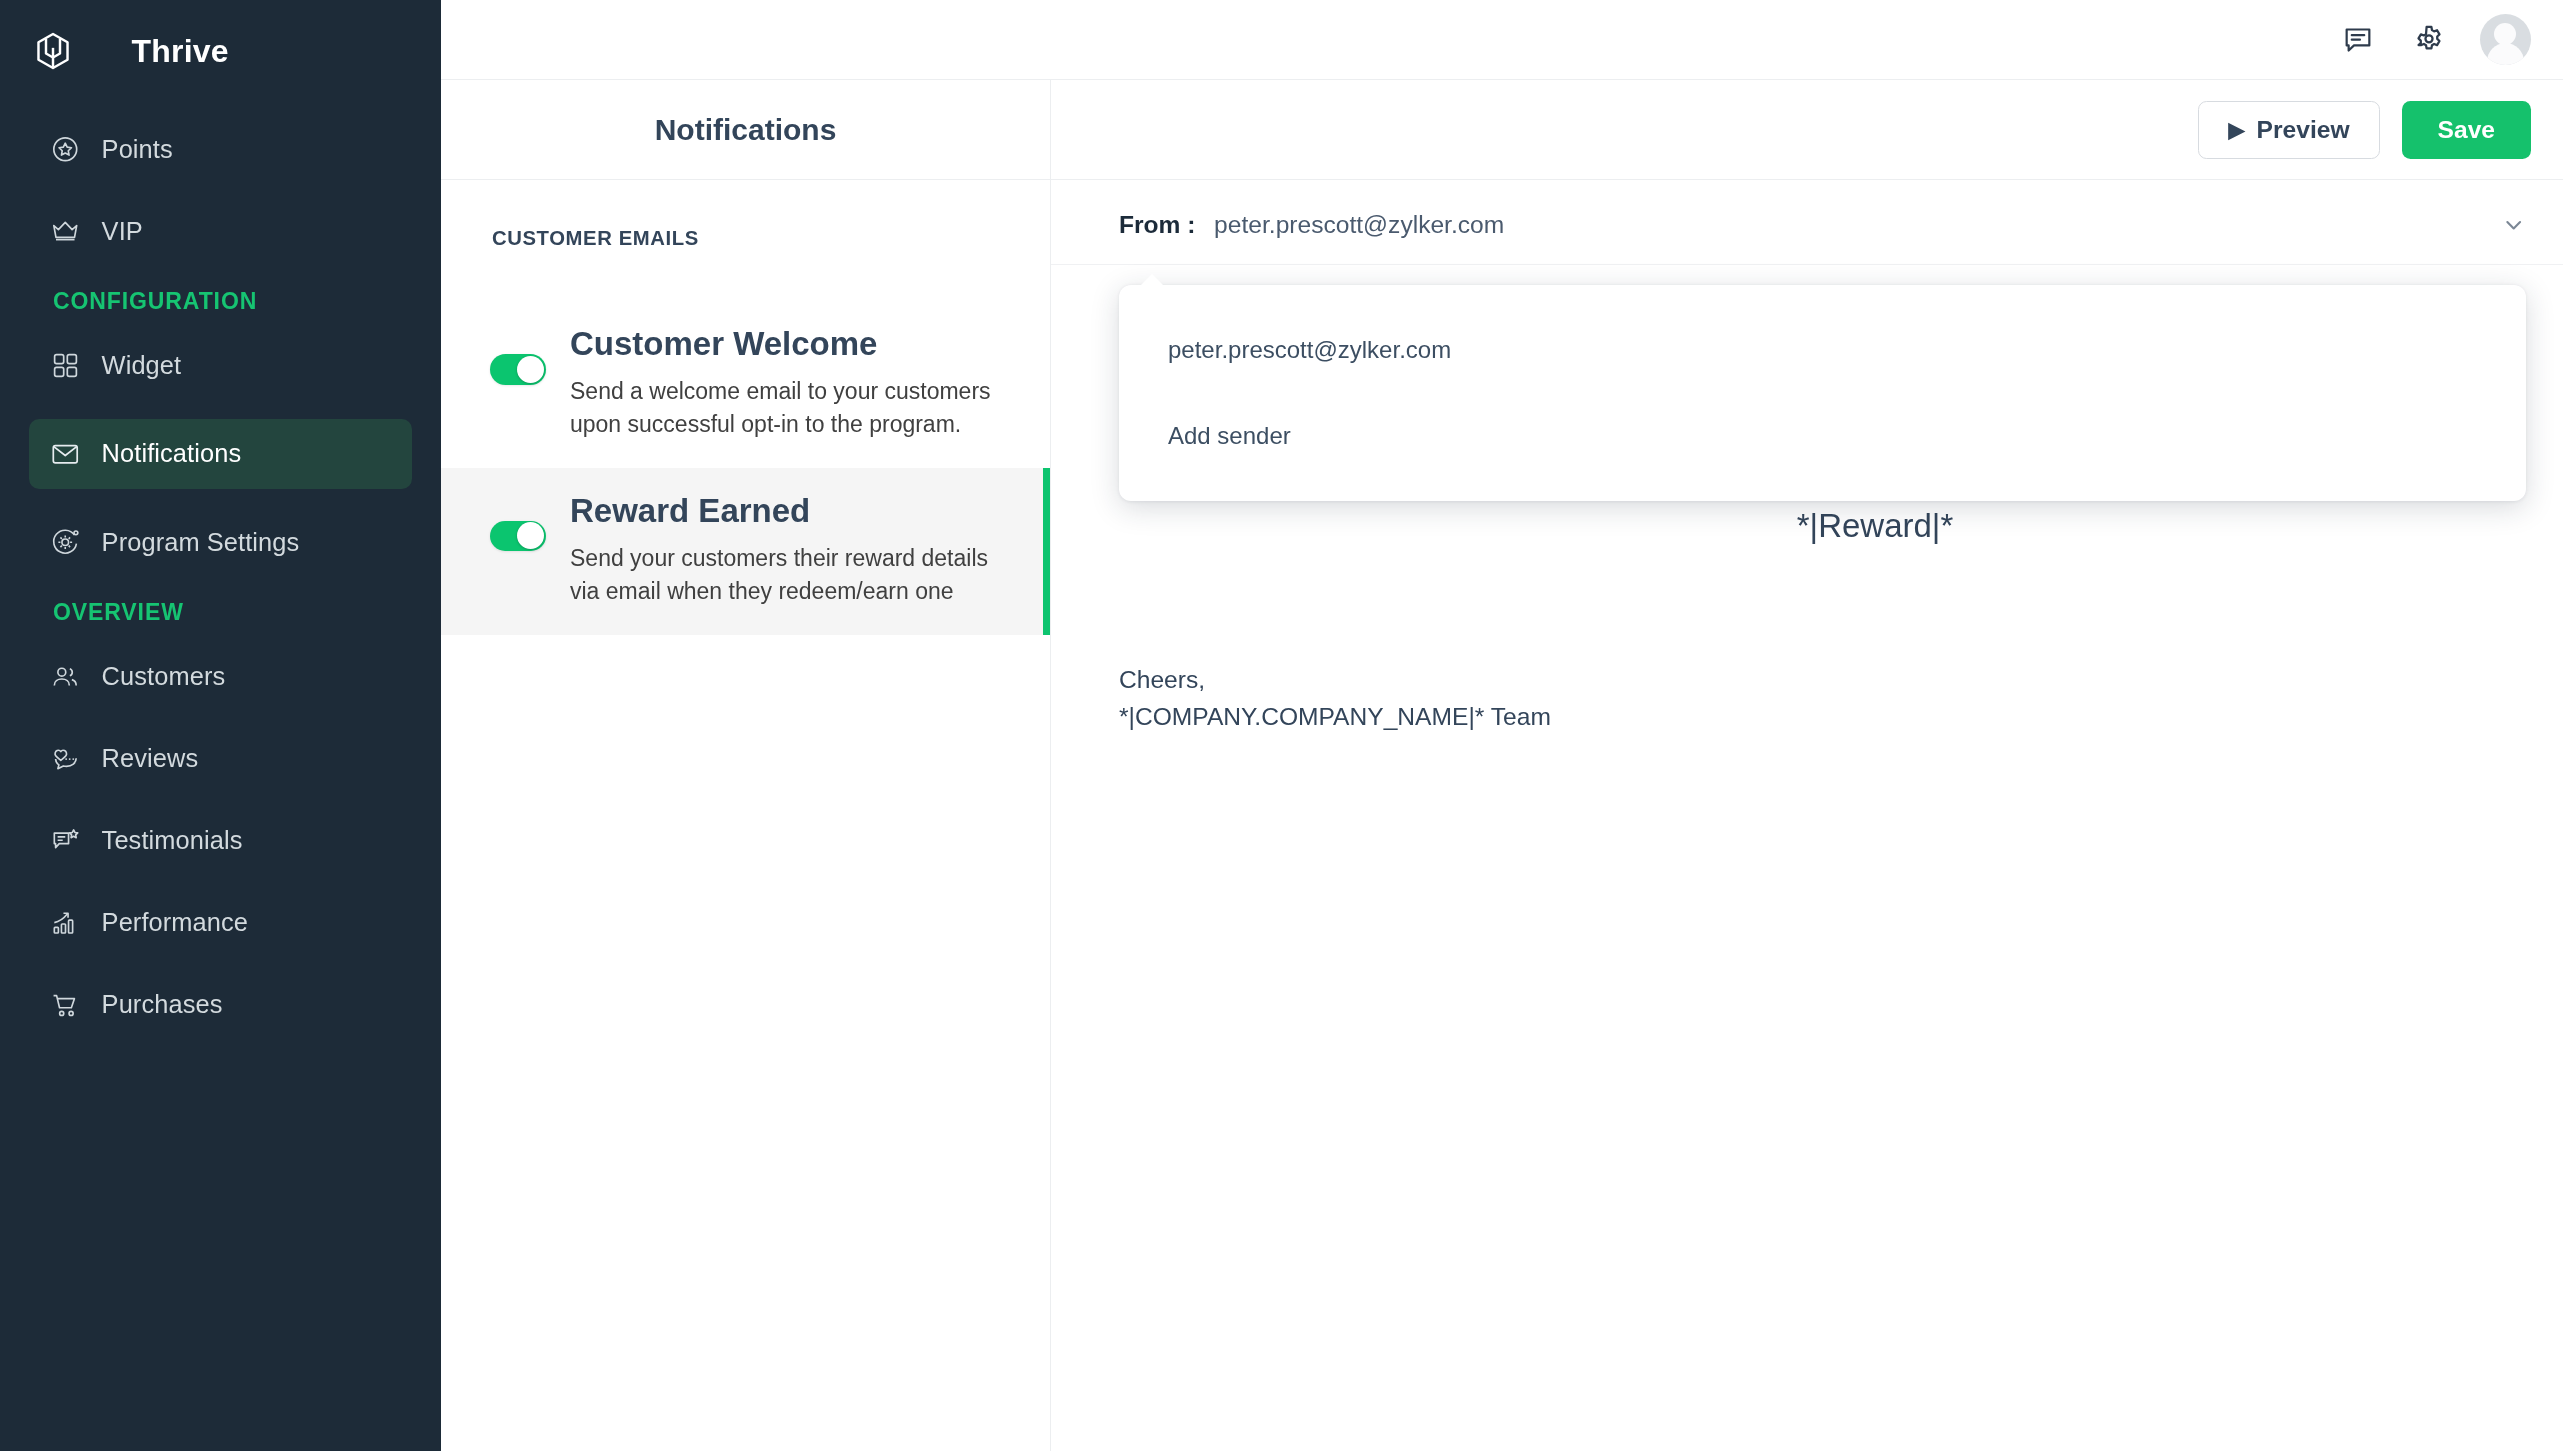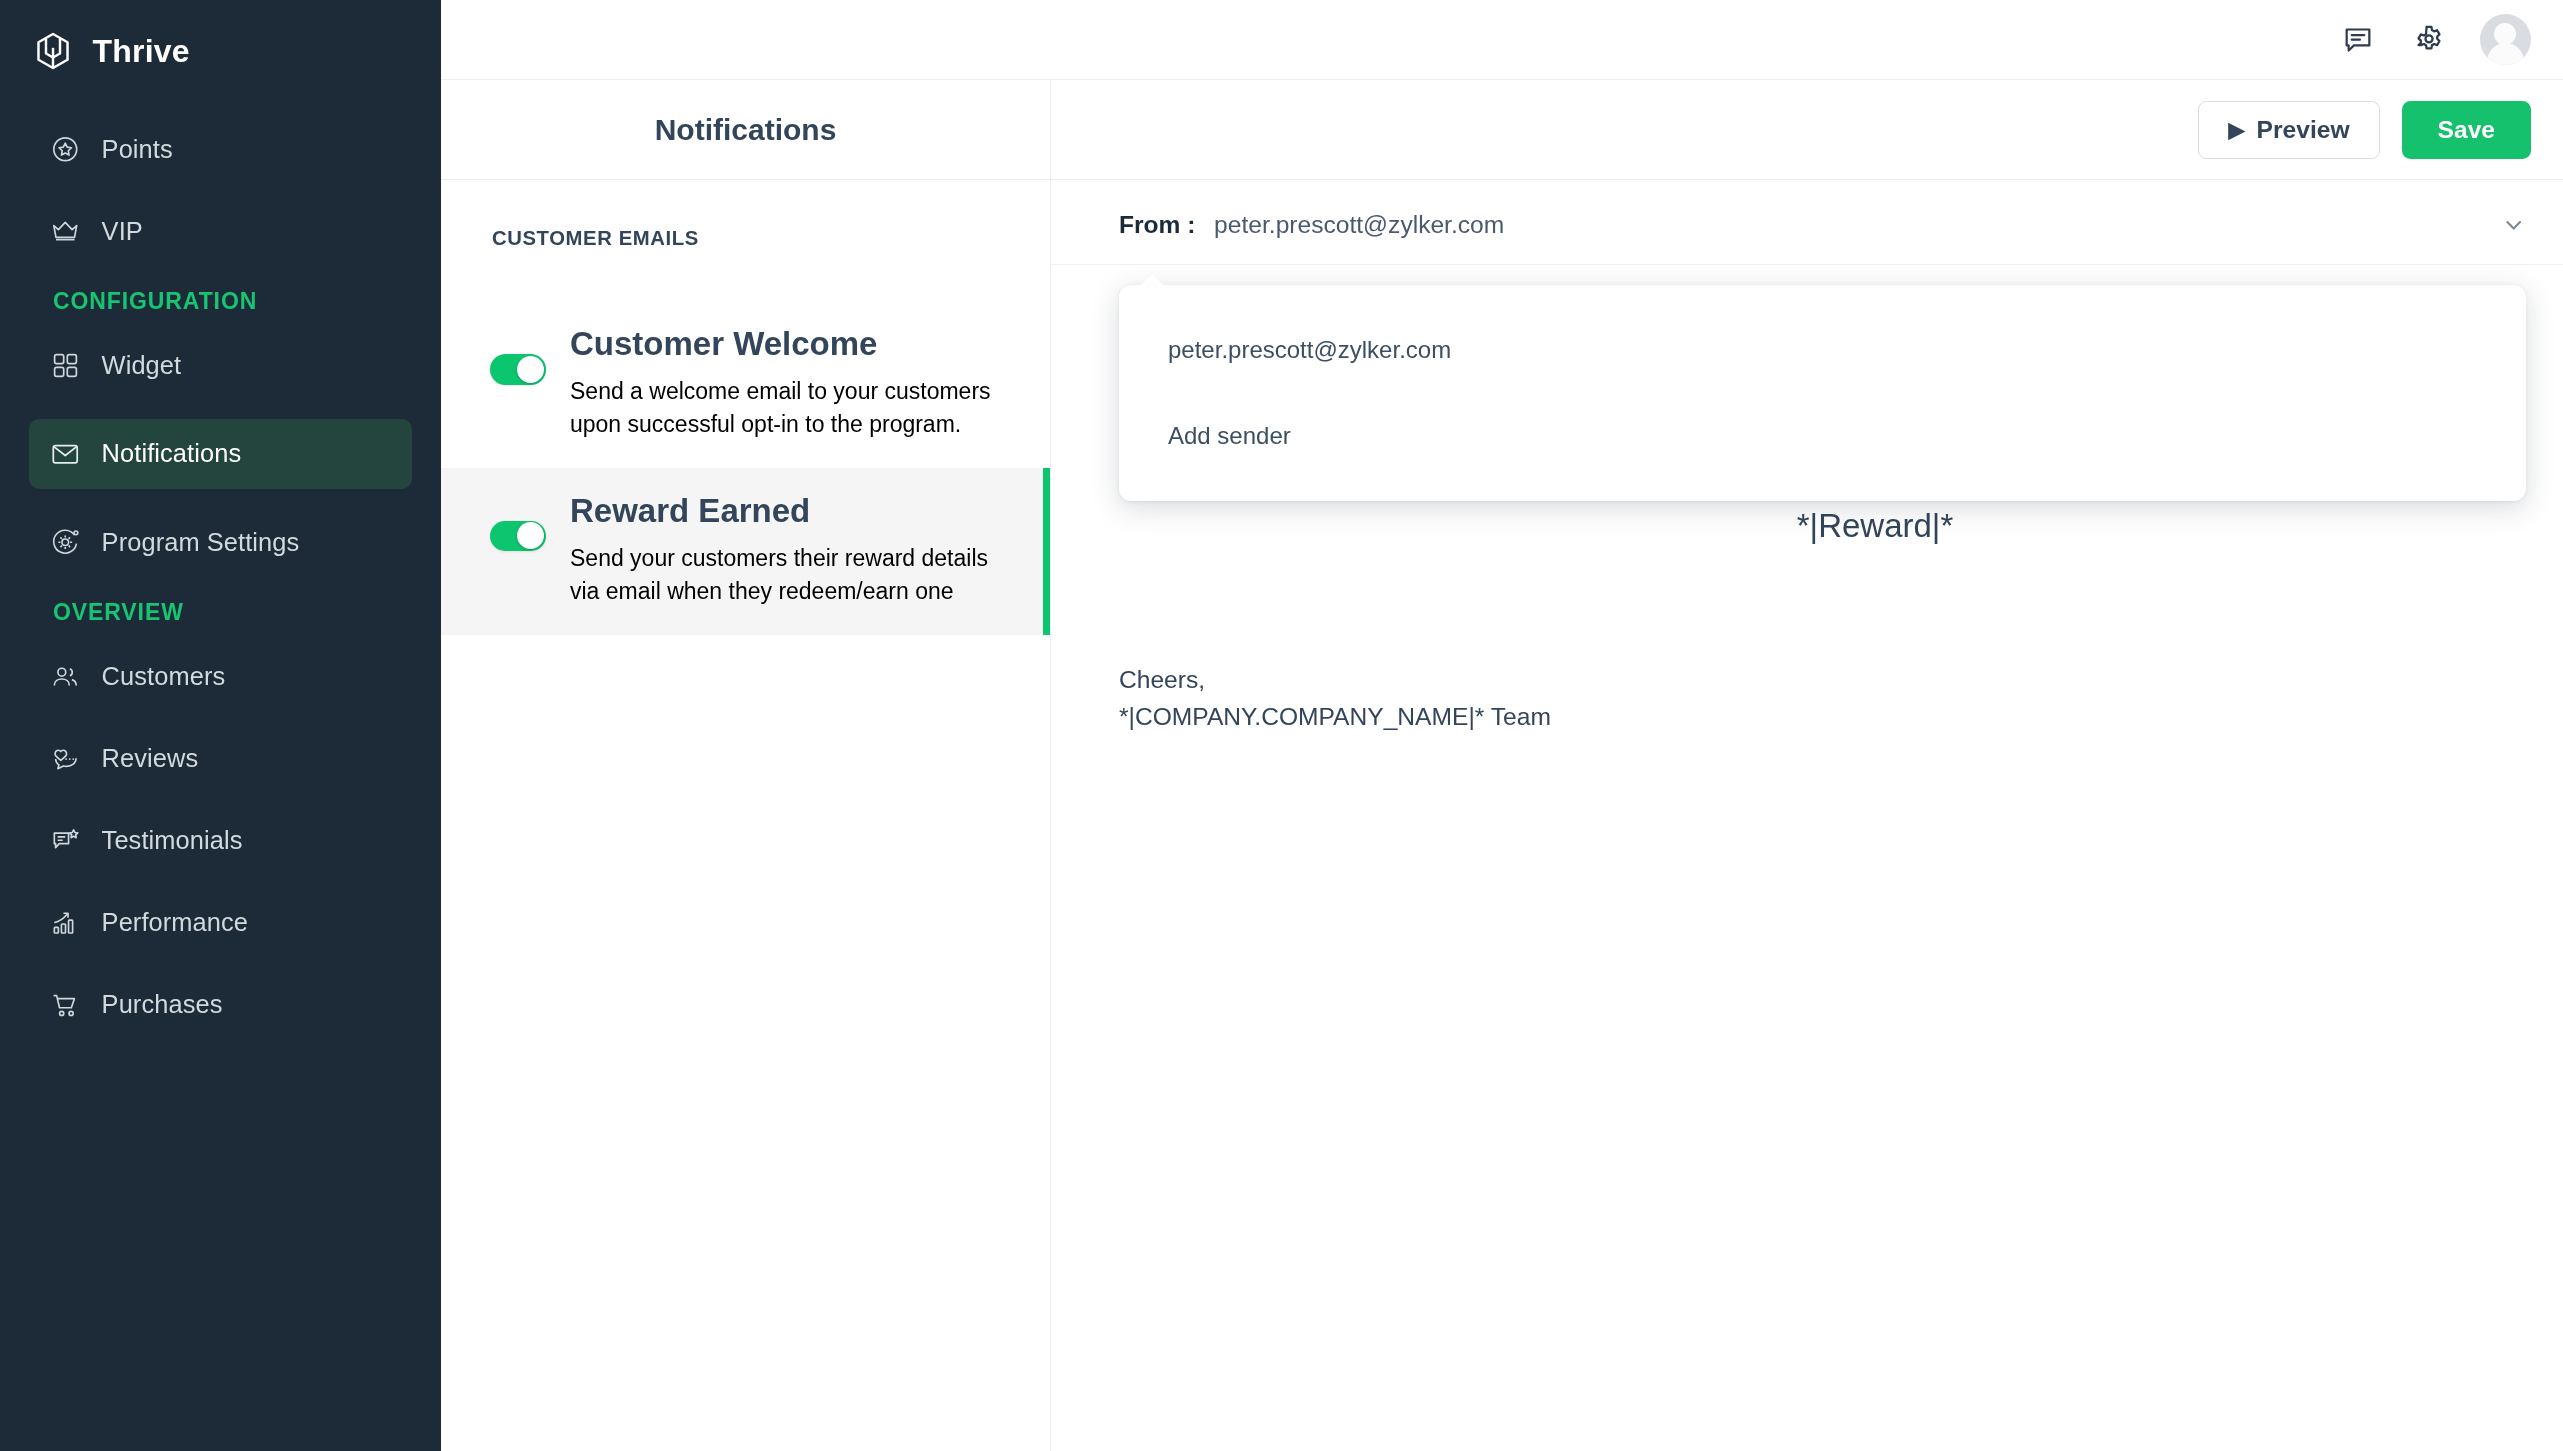--- a/index.html
+++ b/index.html
@@ -18,21 +18,21 @@
     color: #e8ecef;
     padding: 0;
     position: relative;
   }
   .brand {
     display: flex; align-items: center; gap: 18.6px;
     padding: 24px 0 0 32px; height: 78px;
   }
   .brand-logo { width: 42px; height: 42px; display: block; }
   .brand-name {
-    font-size: 32px; font-weight: 600; color: #ffffff; letter-spacing: 0.2px;
+    font-size: 32px; font-weight: 600; color: #ffffff; letter-spacing: 0.2px; margin-left: 39px;
   }
   .nav { margin-top: 36px; }
   .nav-item {
     display: flex; align-items: center; gap: 20.3px;
     height: 70px; margin: 0 29px; padding: 0 20.3px;
     border-radius: 10.2px; cursor: pointer;
     color: #d3dade;
   }
   .nav-item .ico { width: 32px; height: 32px; flex: 0 0 32px; display:flex; align-items:center; justify-content:center; }
   .nav-item .ico svg { display: block; }
@@ -127,21 +127,21 @@
     margin-top: 29px; cursor: pointer;
     box-shadow: 0 0.8px 2.5px rgba(0,0,0,.10);
   }
   .toggle .knob {
     position: absolute; top: 1.7px; right: 1.7px;
     width: 27px; height: 27px; border-radius: 50%;
     background: #ffffff; box-shadow: 0 0.8px 2.5px rgba(0,0,0,.25);
   }
   .email-texts { min-width: 0; }
   .email-name { font-size: 33px; font-weight: 700; color: #33455a; margin-bottom: 12px; }
-  .email-desc { font-size: 23px; line-height: 1.43; color: #000000; max-width: 441px; }
+  .email-desc { font-size: 23px; line-height: 1.43; color: #404040; max-width: 441px; }
 
   
   .editor { flex: 1; position: relative; min-width: 0; background: #ffffff; }
   .from-row {
     display: flex; align-items: center;
     padding: 30.5px 37px 25.4px 68px;
     border-bottom: 0.8px solid #f0f1f3;
     cursor: pointer;
   }
   .from-label { font-size: 24.6px; font-weight: 700; color: #1c2b3a; margin-right: 18.6px; white-space: nowrap; }

